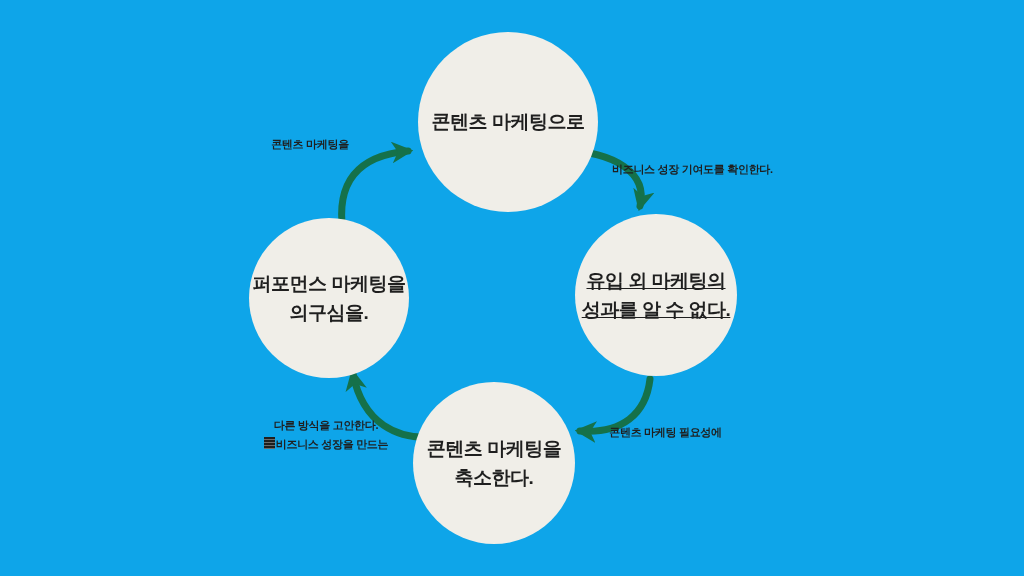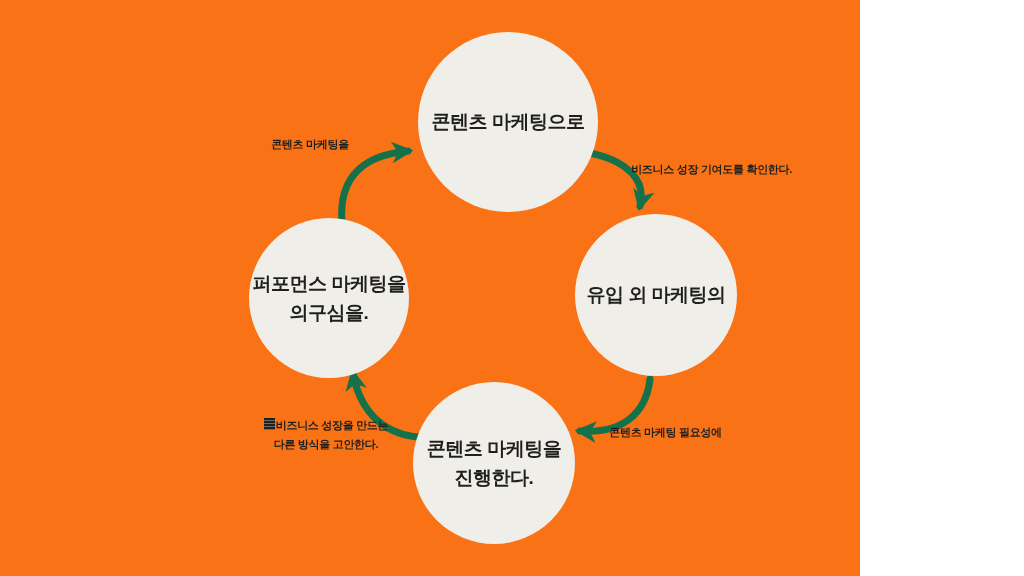--- a/index.html
+++ b/index.html
@@ -1,53 +1,53 @@
 <!DOCTYPE html>
 <html><head>
 <meta charset="utf-8">
 <style>
   html,body{margin:0;padding:0;background:#ffffff;}
   .stage{
     position:relative;
-    width:860px;height:576px;
-    background:#f97316;
+    width:1024px;height:576px;
+    background:#0ea5e9;
     overflow:hidden;
     font-family:"Liberation Sans","DejaVu Sans",sans-serif;
   }
   .arrows{position:absolute;left:0;top:0;width:1024px;height:576px;}
   .node{
     position:absolute;
     border-radius:50%;
     background:#F0EEE8;
     display:flex;
     flex-direction:column;
     align-items:center;
     justify-content:center;
     text-align:center;
     color:#1F1F1F;
     font-weight:bold;
     font-size:19px;
     line-height:1.55;
     letter-spacing:-0.5px;
   }
   .node-top{left:418px;top:32px;width:180px;height:180px;}
-  .node-right{left:575px;top:214px;width:162px;height:162px;}
+  .node-right{left:575px;top:214px;width:162px;height:162px;text-decoration:underline;}
   .node-bottom{left:413px;top:382px;width:162px;height:162px;}
   .node-left{left:249px;top:218px;width:160px;height:160px;}
   .edge-label{
     position:absolute;
     color:#1F1F1F;
     font-weight:bold;
     font-size:11px;
     line-height:1.7;
     letter-spacing:-0.3px;
     text-align:center;
   }
   .label-top-left{left:235px;top:135px;width:150px;}
-  .label-top-right{left:612px;top:160px;width:180px;text-align:right;white-space:nowrap;}
+  .label-top-right{left:612px;top:160px;width:180px;text-align:left;white-space:nowrap;}
   .label-bottom-right{left:593px;top:423px;width:145px;}
   .label-bottom-left{left:252px;top:416px;width:148px;}
   .dark-glyph{
     display:inline-block;
     width:11px;height:12px;
     margin-right:1px;
     vertical-align:-1px;
     background:repeating-linear-gradient(180deg,#1f1f1f 0 2px,#6b6b6b 2px 3px);
   }
 </style>
@@ -67,42 +67,43 @@
     <path d="M 650 379 C 646 414 622 434 580 431" fill="none" stroke="#15714A" stroke-width="7" stroke-linecap="round" marker-end="url(#ah)"></path>
     <path d="M 434 437 C 398 440 363 424 353 374" fill="none" stroke="#15714A" stroke-width="7" stroke-linecap="round" marker-end="url(#ah)"></path>
   </svg>
 
   <div class="node node-top">
     <div>콘텐츠 마케팅으로</div>
   </div>
 
   <div class="node node-right">
     <div>유입 외 마케팅의</div>
+    <div>성과를 알 수 없다.</div>
   </div>
 
   <div class="node node-bottom">
     <div>콘텐츠 마케팅을</div>
-    <div>진행한다.</div>
+    <div>축소한다.</div>
   </div>
 
   <div class="node node-left">
     <div>퍼포먼스 마케팅을</div>
     <div>의구심을.</div>
   </div>
 
   <div class="edge-label label-top-left">
     <div>콘텐츠 마케팅을</div>
   </div>
 
   <div class="edge-label label-top-right">
     <div>비즈니스 성장 기여도를 확인한다.</div>
   </div>
 
   <div class="edge-label label-bottom-right">
     <div>콘텐츠 마케팅 필요성에</div>
   </div>
 
   <div class="edge-label label-bottom-left">
+    <div>다른 방식을 고안한다.</div>
     <div><span class="dark-glyph"></span><span>비즈니스 성장을 만드는</span></div>
-    <div>다른 방식을 고안한다.</div>
   </div>
 
 </div>
 
 </body></html>

